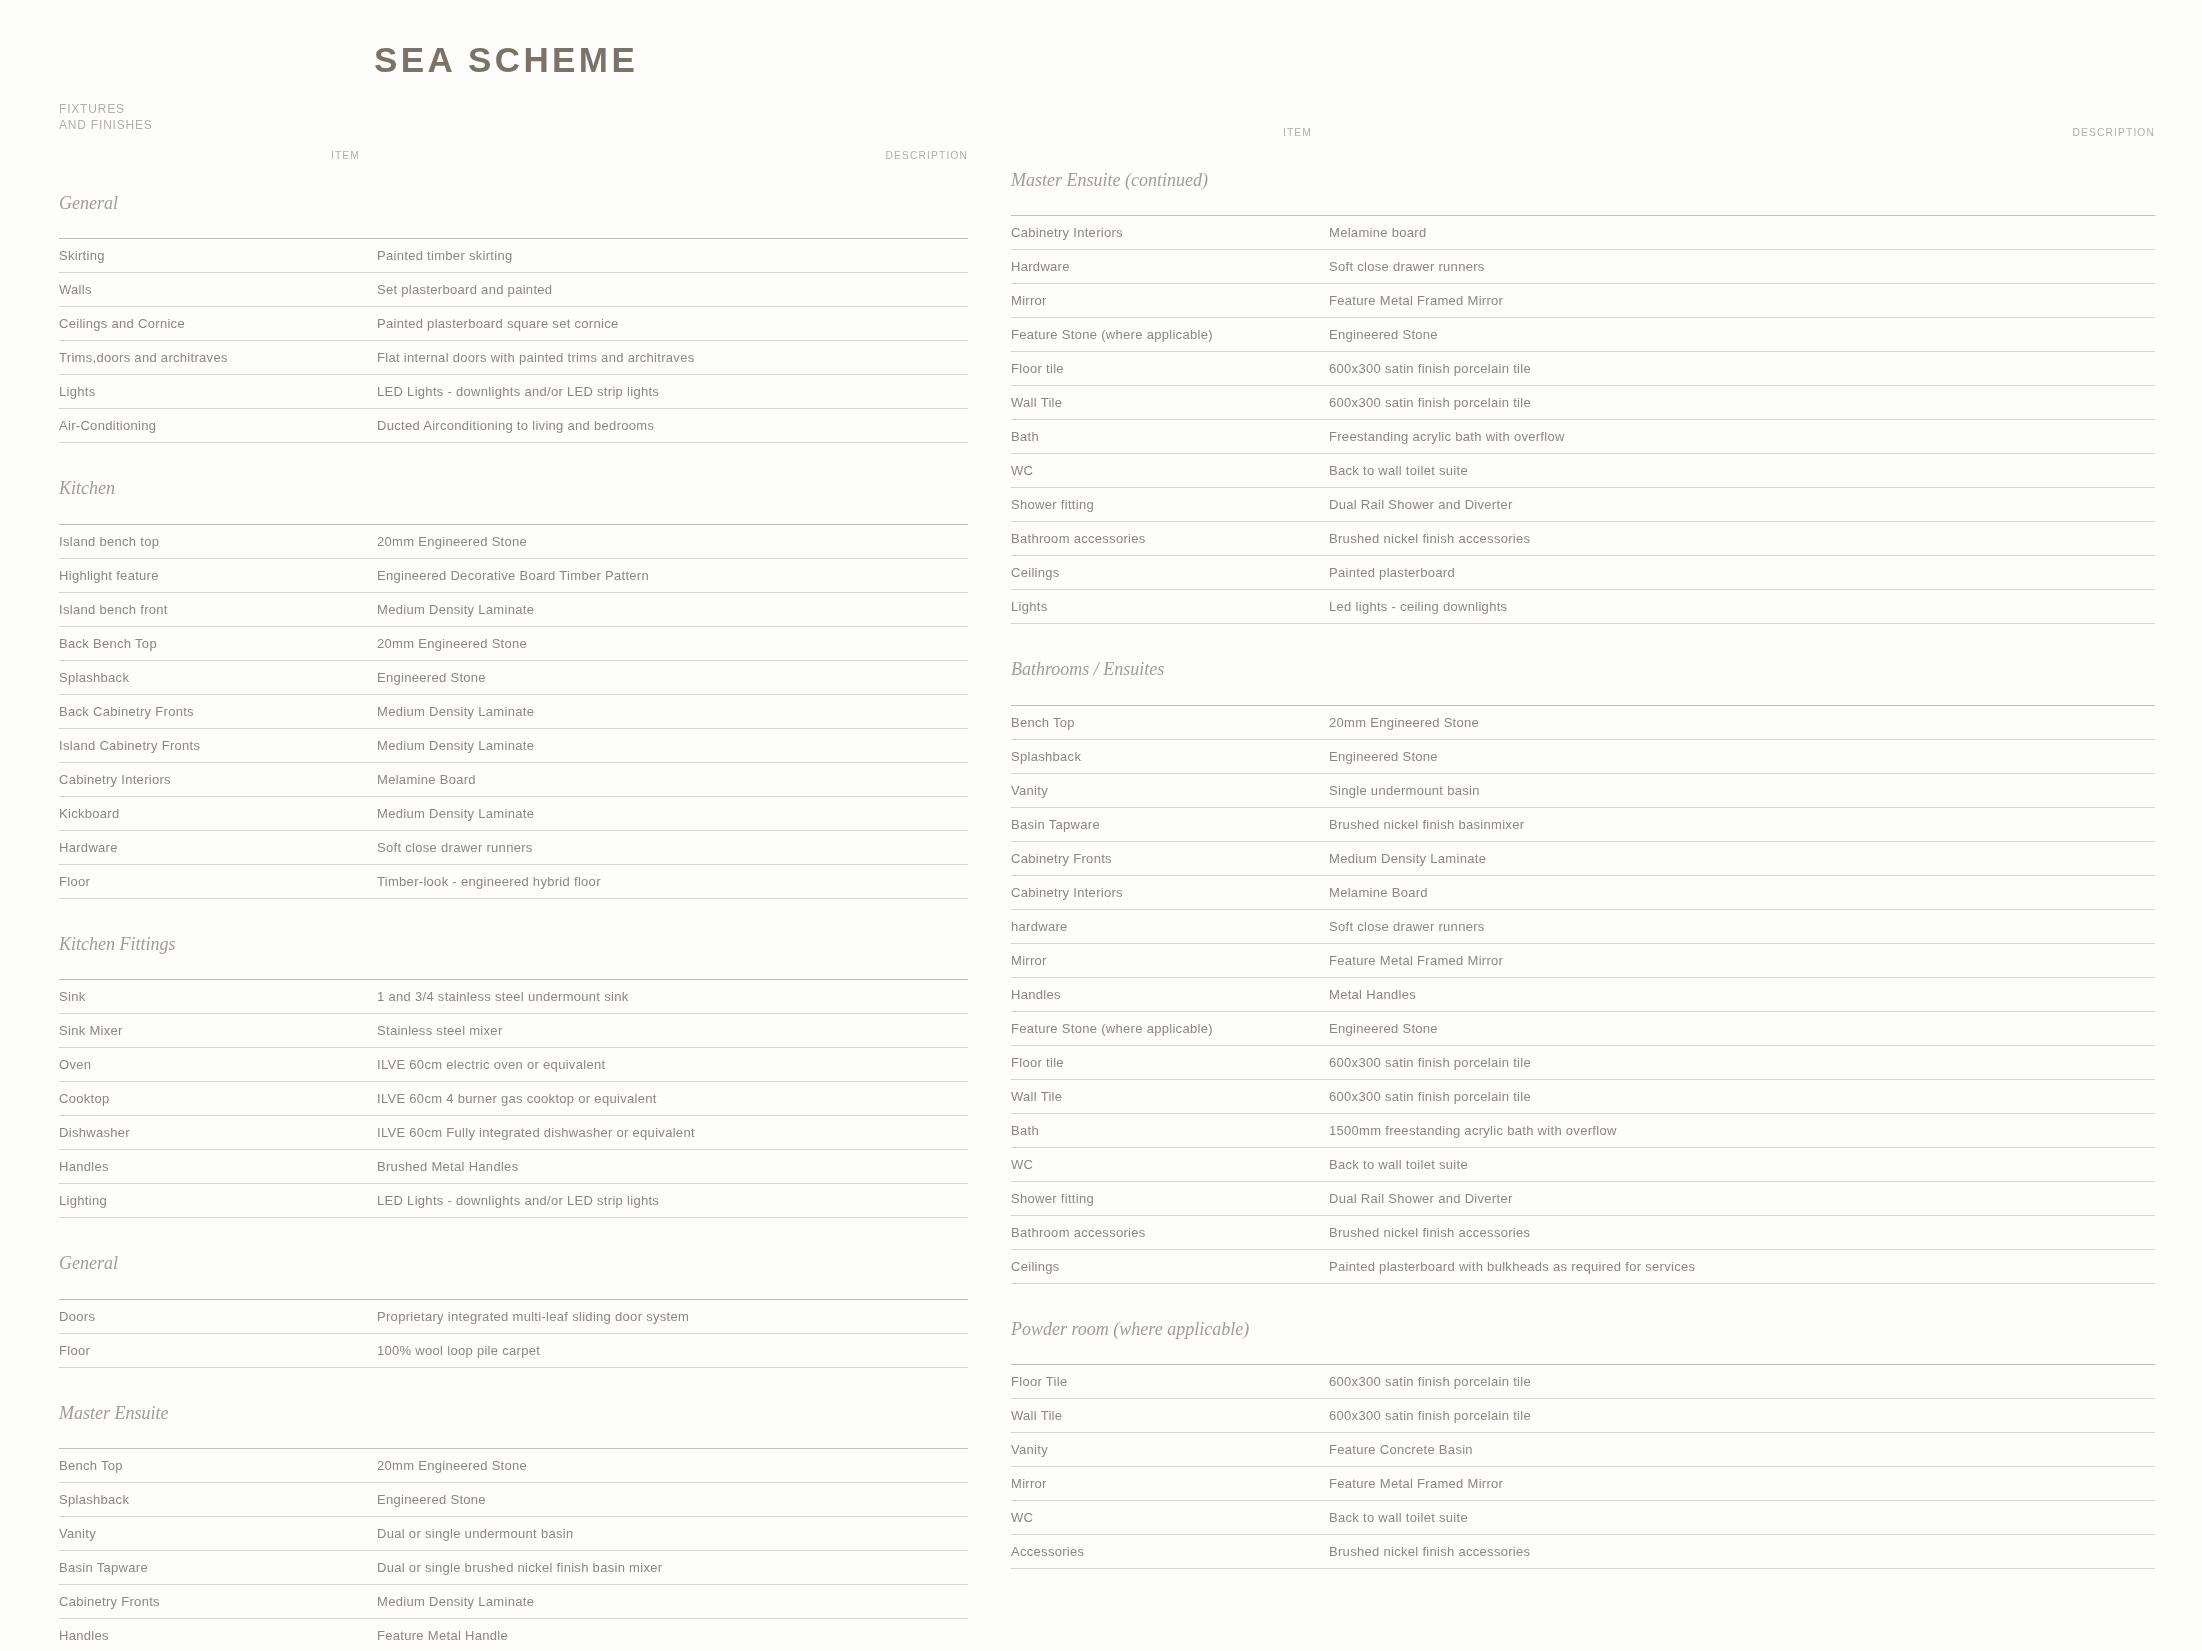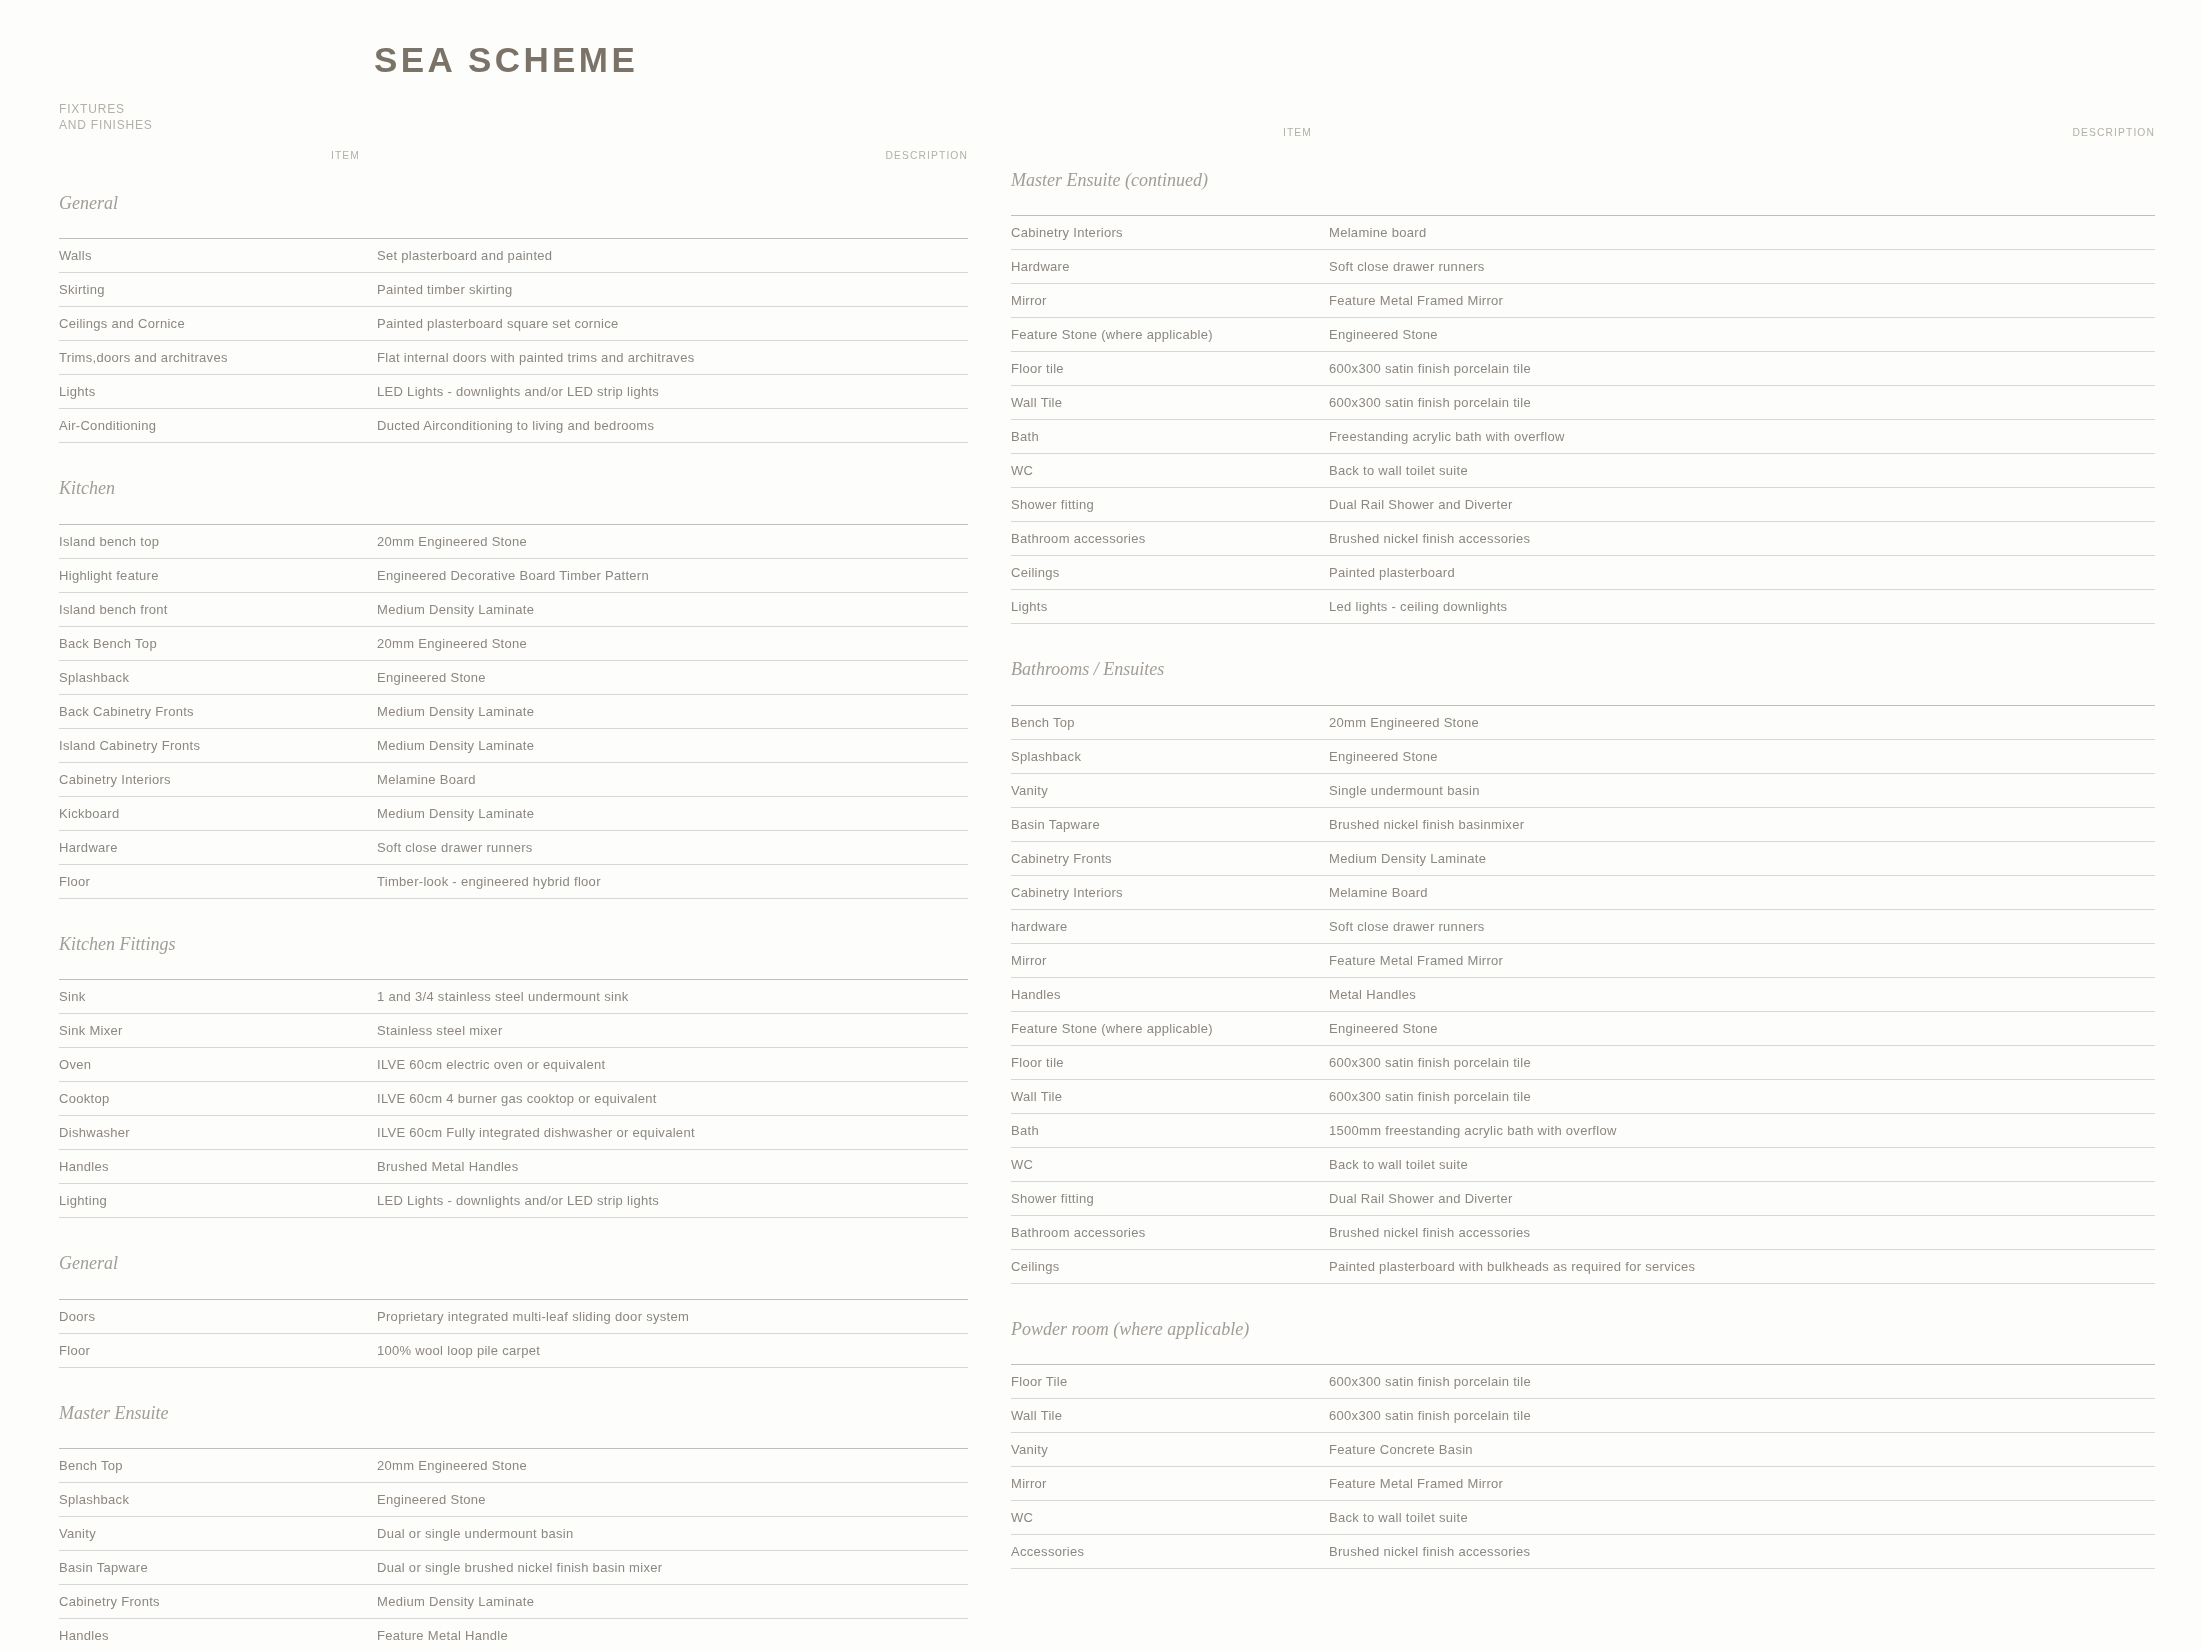--- a/index.html
+++ b/index.html
@@ -72,26 +72,26 @@
   <h1 class="page-title">SEA SCHEME</h1>
   <div class="columns">
       <section class="col col-0">
         <div class="col-headers">
           <span class="cell-item">ITEM</span>
           <span class="cell-desc">DESCRIPTION</span>
         </div>
         <div class="section">
           <h2 class="section-title">General</h2>
           <div class="row">
+            <span class="cell-item">Skirting</span>
+            <span class="cell-desc">Painted timber skirting</span>
+          </div>
+          <div class="row">
             <span class="cell-item">Walls</span>
             <span class="cell-desc">Set plasterboard and painted</span>
-          </div>
-          <div class="row">
-            <span class="cell-item">Skirting</span>
-            <span class="cell-desc">Painted timber skirting</span>
           </div>
           <div class="row">
             <span class="cell-item">Ceilings and Cornice</span>
             <span class="cell-desc">Painted plasterboard square set cornice</span>
           </div>
           <div class="row">
             <span class="cell-item">Trims,doors and architraves</span>
             <span class="cell-desc">Flat internal doors with painted trims and architraves</span>
           </div>
           <div class="row">

